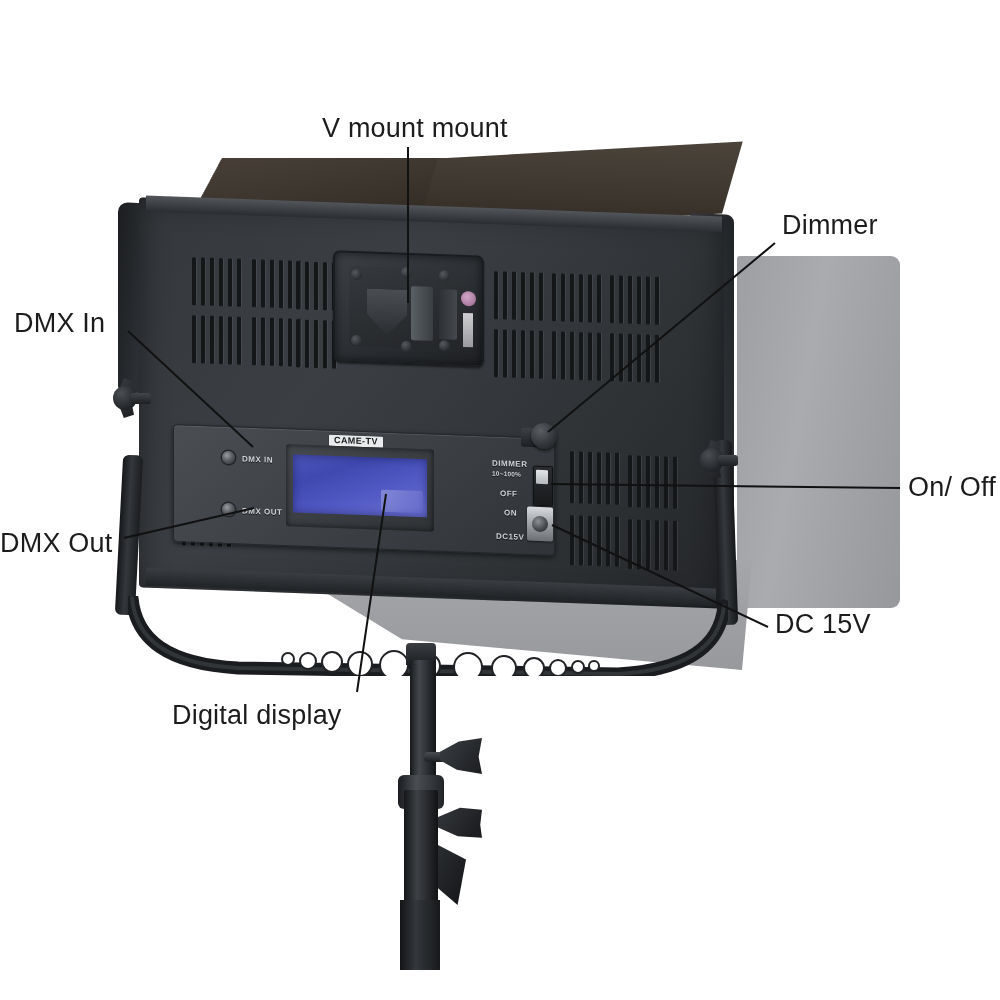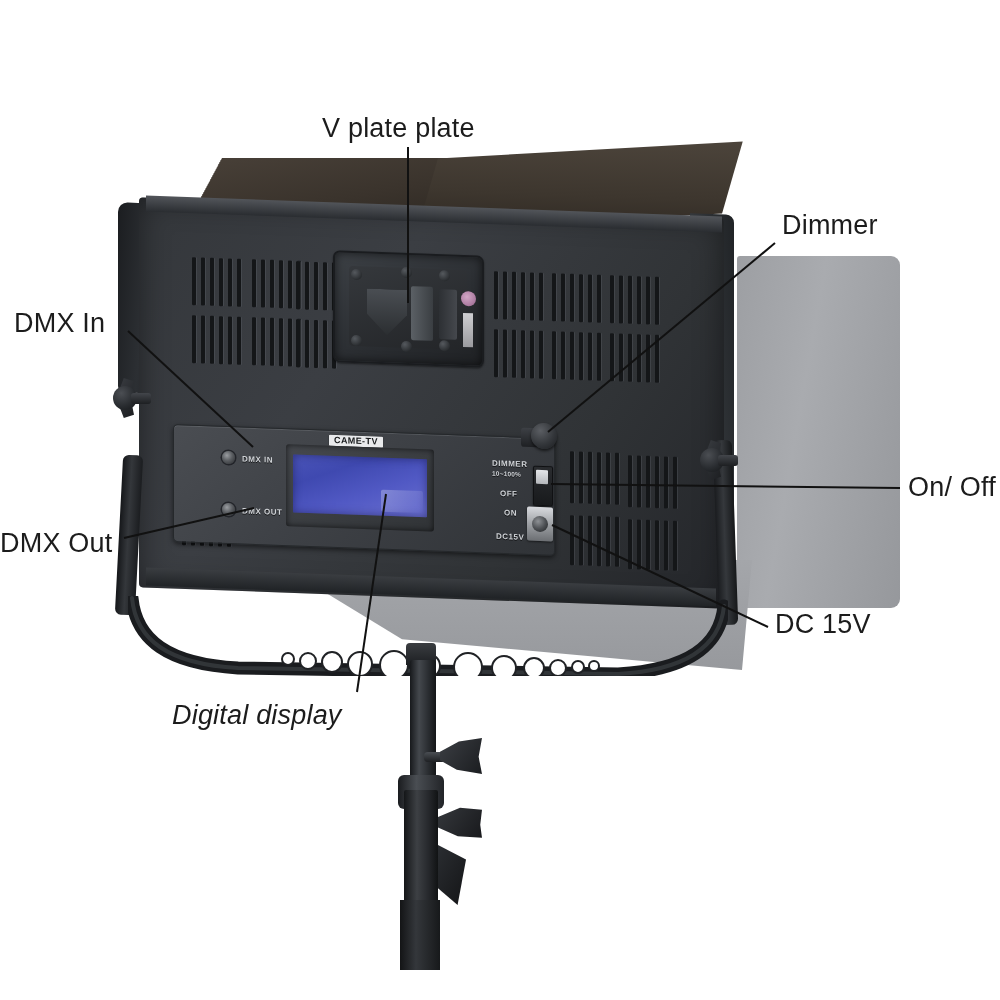--- a/index.html
+++ b/index.html
@@ -696,21 +696,21 @@
   <svg id="leaders" viewBox="0 0 1000 1000">
       <line x1="408" y1="147" x2="408" y2="303" stroke="#111111" stroke-width="2"></line>
       <line x1="775" y1="243" x2="548" y2="432" stroke="#111111" stroke-width="2"></line>
       <line x1="128" y1="331" x2="253" y2="447" stroke="#111111" stroke-width="2"></line>
       <line x1="124" y1="538" x2="254" y2="508" stroke="#111111" stroke-width="2"></line>
       <line x1="900" y1="488" x2="551" y2="484" stroke="#111111" stroke-width="2"></line>
       <line x1="768" y1="627" x2="552" y2="525" stroke="#111111" stroke-width="2"></line>
       <line x1="357" y1="692" x2="386" y2="494" stroke="#111111" stroke-width="2"></line>
     </svg>
 
-  <div class="callout" style="left:322px;top:113px;">V plate plate</div>
+  <div class="callout" style="left:322px;top:113px;">V mount mount</div>
   <div class="callout" style="left:782px;top:210px;">Dimmer</div>
   <div class="callout" style="left:14px;top:308px;">DMX In</div>
   <div class="callout" style="left:0px;top:528px;">DMX Out</div>
   <div class="callout" style="left:908px;top:472px;">On/ Off</div>
   <div class="callout" style="left:775px;top:609px;">DC 15V</div>
-  <div class="callout" style="left:172px;top:700px;font-style:italic;">Digital display</div>
+  <div class="callout" style="left:172px;top:700px;">Digital display</div>
 
 </div>
 
 </body></html>

